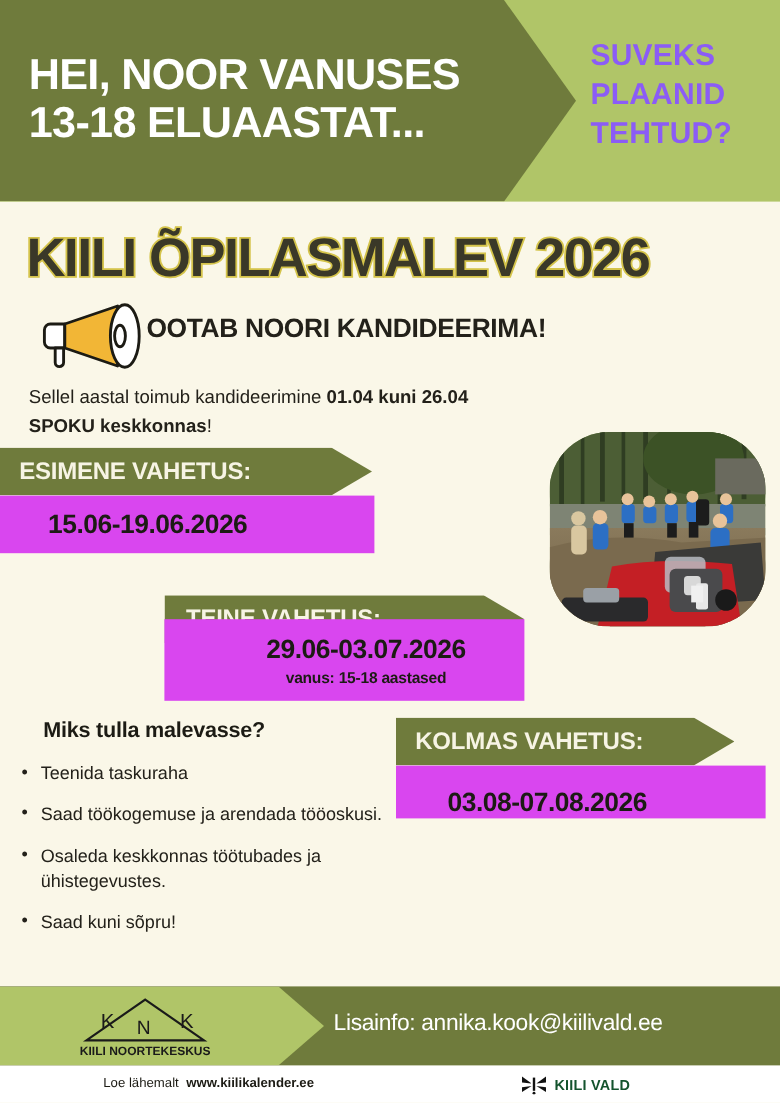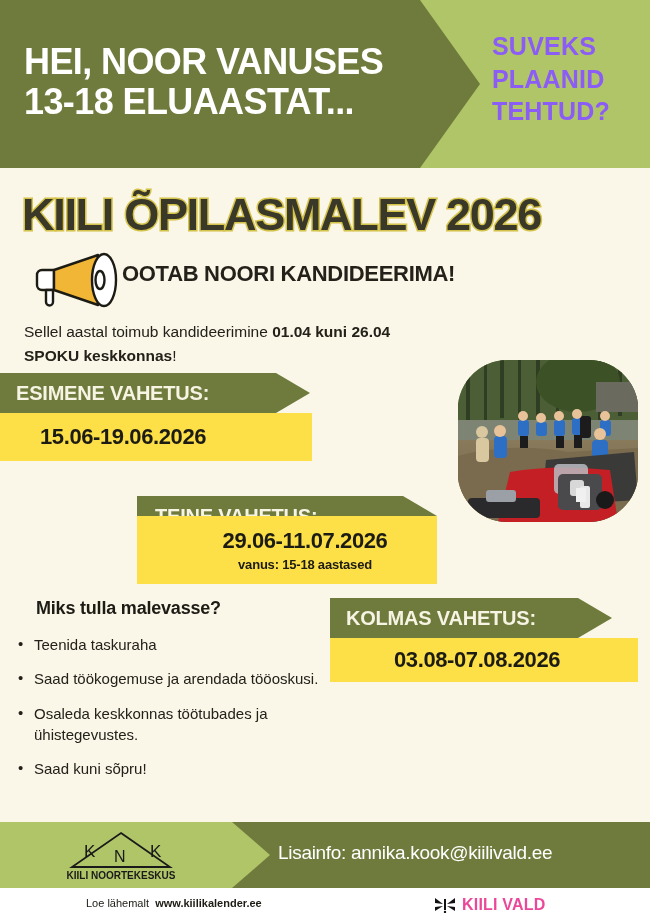--- a/index.html
+++ b/index.html
@@ -66,21 +66,21 @@
     position:absolute; left:458px; top:360px; width:180px; height:162px;
   }
 
   
   .shift-head {
     position:absolute; height:40px; background:#6F7B3C;
     color:#F7F4E4; font-size:20px; font-weight:bold;
     letter-spacing:-0.2px; display:flex; align-items:center;
   }
   .shift-body {
-    position:absolute; background:#fde047; color:#1C1B14;
+    position:absolute; background:#d946ef; color:#1C1B14;
   }
   .shift-date {
     font-size:22px; font-weight:bold; letter-spacing:-0.4px;
   }
   .shift-note { font-size:13px; font-weight:bold; letter-spacing:-0.2px; }
 
   
   .s1h { left:0; top:373px; width:310px;
          clip-path:polygon(0 0, 276px 0, 310px 20px, 276px 40px, 0 40px);
          padding-left:16px; }
@@ -91,21 +91,21 @@
          clip-path:polygon(0 0, 266px 0, 300px 20px, 266px 40px, 0 40px);
          padding-left:18px; }
   .s2b { left:137px; top:516px; width:300px; height:68px;
          display:flex; flex-direction:column; align-items:center;
          justify-content:center; gap:3px; padding-left:36px; }
   
   .s3h { left:330px; top:598px; width:282px;
          clip-path:polygon(0 0, 248px 0, 282px 20px, 248px 40px, 0 40px);
          padding-left:16px; }
   .s3b { left:330px; top:638px; width:308px; height:44px;
-         display:flex; align-items:center; padding-left:64px; }
+         display:flex; align-items:flex-end; padding-left:43px; }
 
   
   .why-title {
     position:absolute; left:36px; top:598px;
     font-size:18px; font-weight:bold; color:#1C1B14; letter-spacing:-0.2px;
   }
   .why-list {
     position:absolute; left:16px; top:634px; width:320px;
     font-size:15px; color:#23211A; line-height:1.42;
   }
@@ -130,21 +130,21 @@
   }
 
   
   .bottombar { position:absolute; left:0; top:888px; width:650px; height:31px;
                background:#FFFFFF; }
   .bb-left { position:absolute; left:86px; top:9px;
              font-size:11px; color:#1C1B14; white-space:nowrap; }
   .bb-left b { font-weight:bold; }
   .bb-right { position:absolute; left:434px; top:8px;
               display:flex; align-items:center; gap:6px; }
-  .bb-right span { font-size:16px; font-weight:bold; color:#ec4899;
+  .bb-right span { font-size:12px; font-weight:bold; color:#14532d;
                    letter-spacing:0.2px; }
 </style>
 </head>
 <body>
 
 <div class="header">
   <div class="header-light"></div>
   <div class="header-dark"></div>
   <div class="header-title">
     <div>HEI, NOOR VANUSES</div>
@@ -259,21 +259,21 @@
   <span>ESIMENE VAHETUS:</span>
 </div>
 <div class="shift-body s1b">
   <span class="shift-date">15.06-19.06.2026</span>
 </div>
 
 <div class="shift-head s2h">
   <span>TEINE VAHETUS:</span>
 </div>
 <div class="shift-body s2b">
-  <span class="shift-date">29.06-11.07.2026</span>
+  <span class="shift-date">29.06-03.07.2026</span>
   <span class="shift-note">vanus: 15-18 aastased</span>
 </div>
 
 <div class="shift-head s3h">
   <span>KOLMAS VAHETUS:</span>
 </div>
 <div class="shift-body s3b">
   <span class="shift-date">03.08-07.08.2026</span>
 </div>
 

